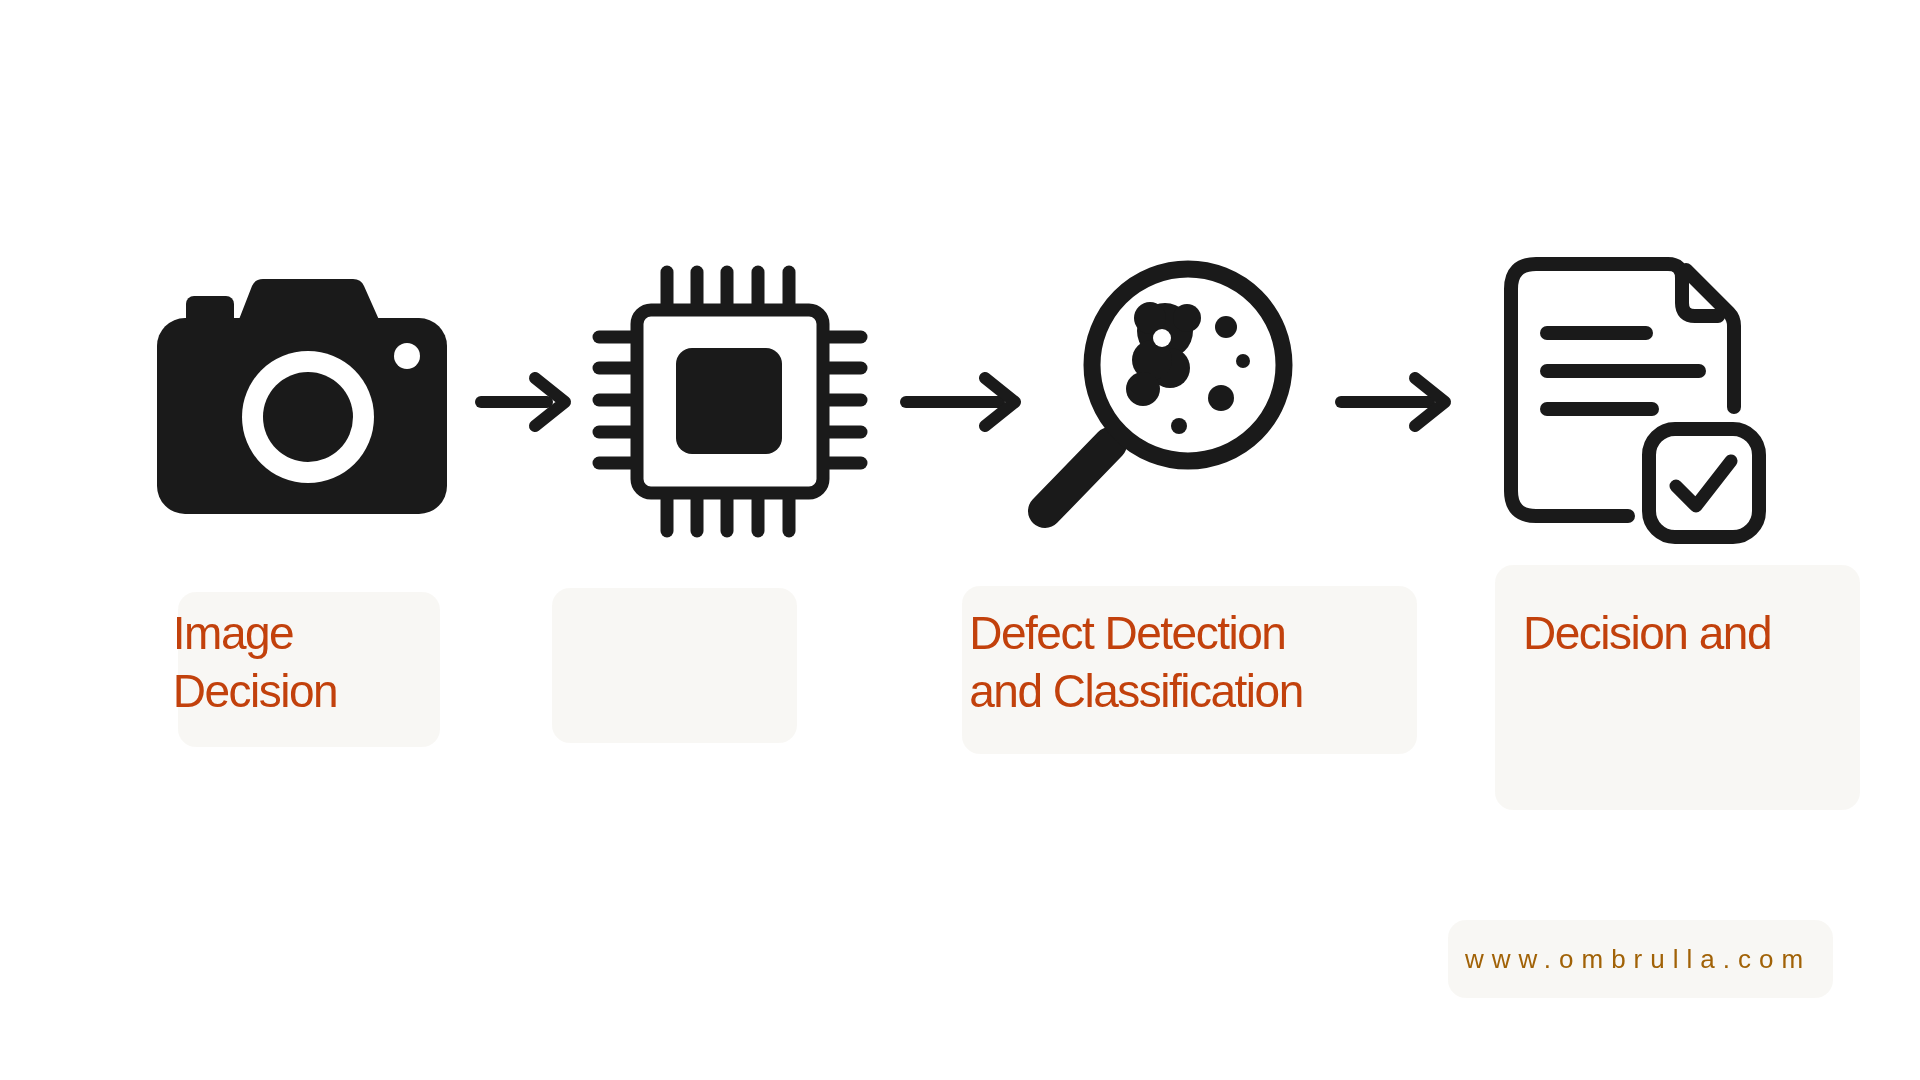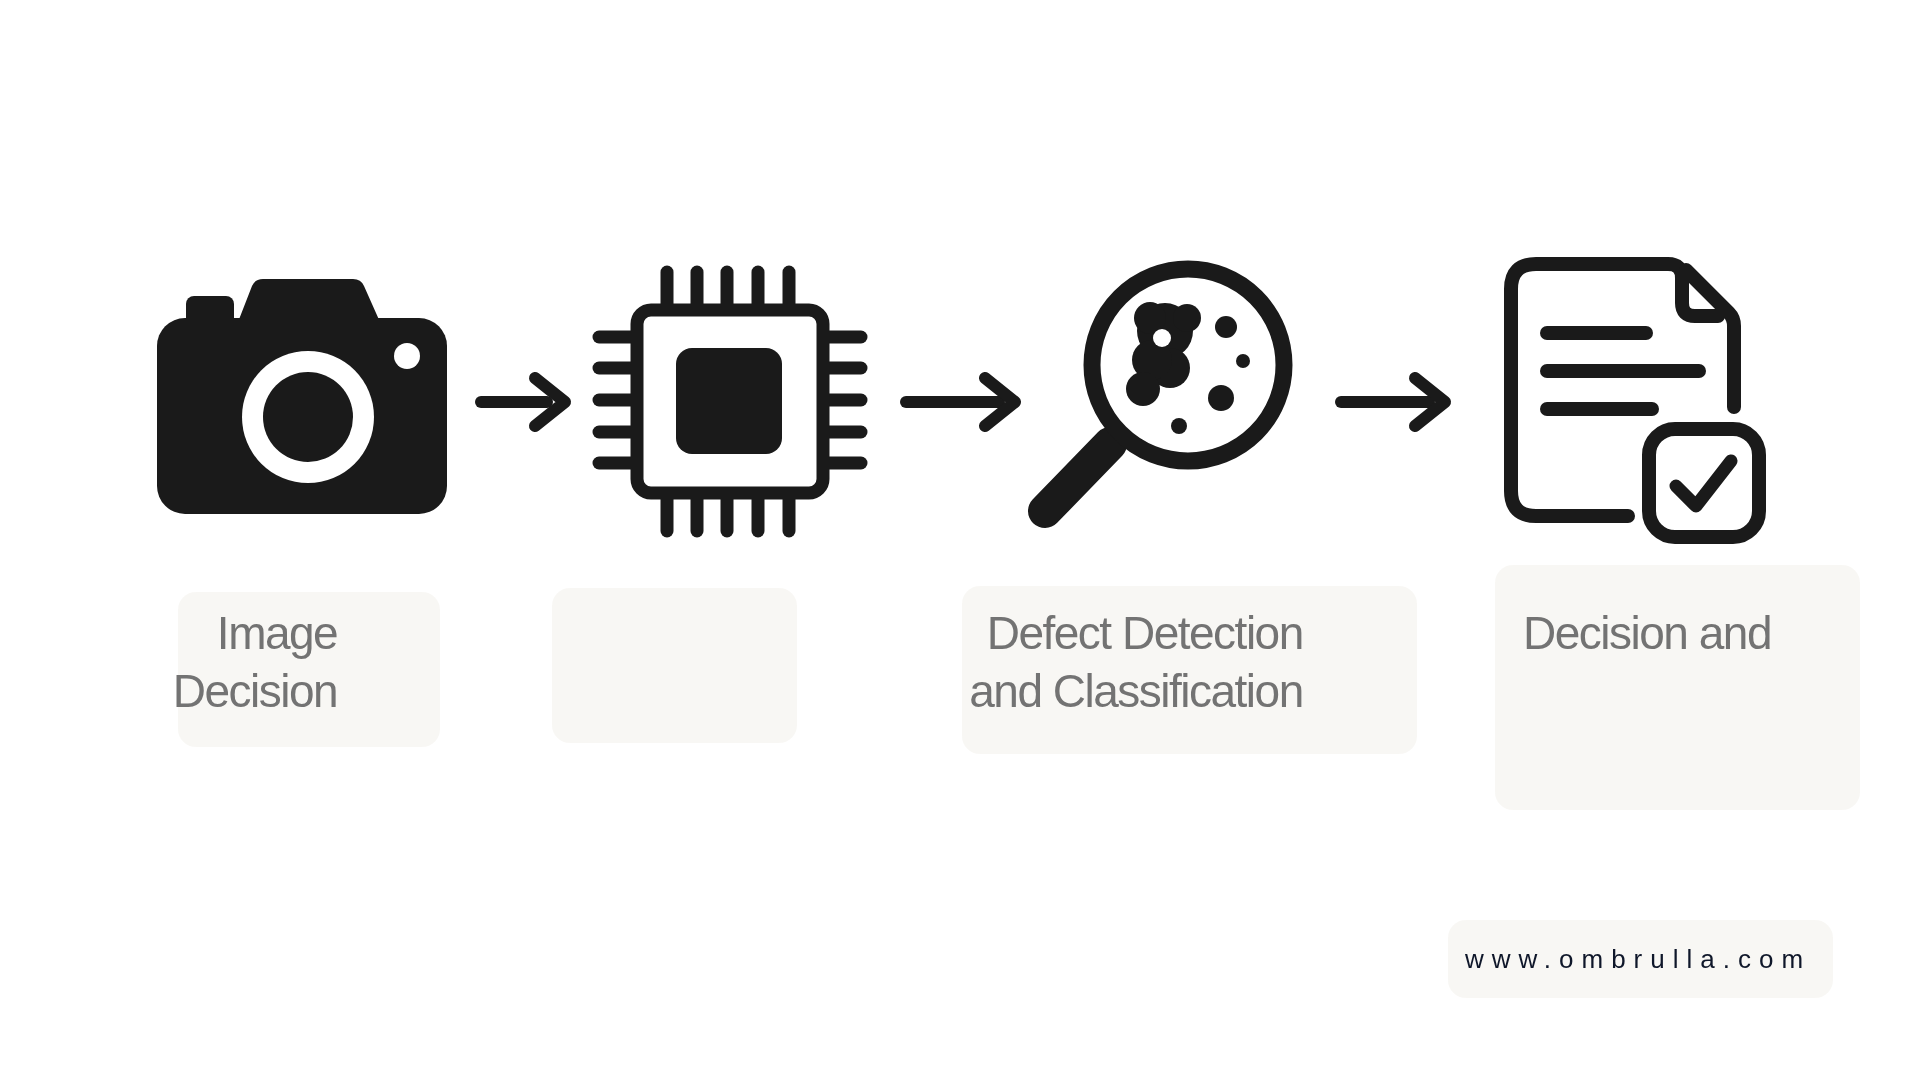--- a/index.html
+++ b/index.html
@@ -14,31 +14,31 @@
     position:absolute;
     background:rgba(240,237,230,0.45);
     border-radius:18px;
   }
   .icon-layer{
     position:absolute;left:0;top:0;width:1920px;height:1080px;
   }
   .step-label{
     position:absolute;
     transform:translateX(-50%);
-    text-align:right;
-    color:#737373;
+    text-align:left;
+    color:#c2410c;
     font-size:46px;
     letter-spacing:-1.5px;
     line-height:58px;
     white-space:nowrap;
   }
   .watermark{
     position:absolute;
     transform:translateX(-50%);
-    color:#0f172a;
+    color:#a16207;
     font-size:26px;
     letter-spacing:8px;
     white-space:nowrap;
   }
 </style>
 </head>
 <body style="background: rgb(255, 255, 255);">
 
 <div class="canvas">
 

